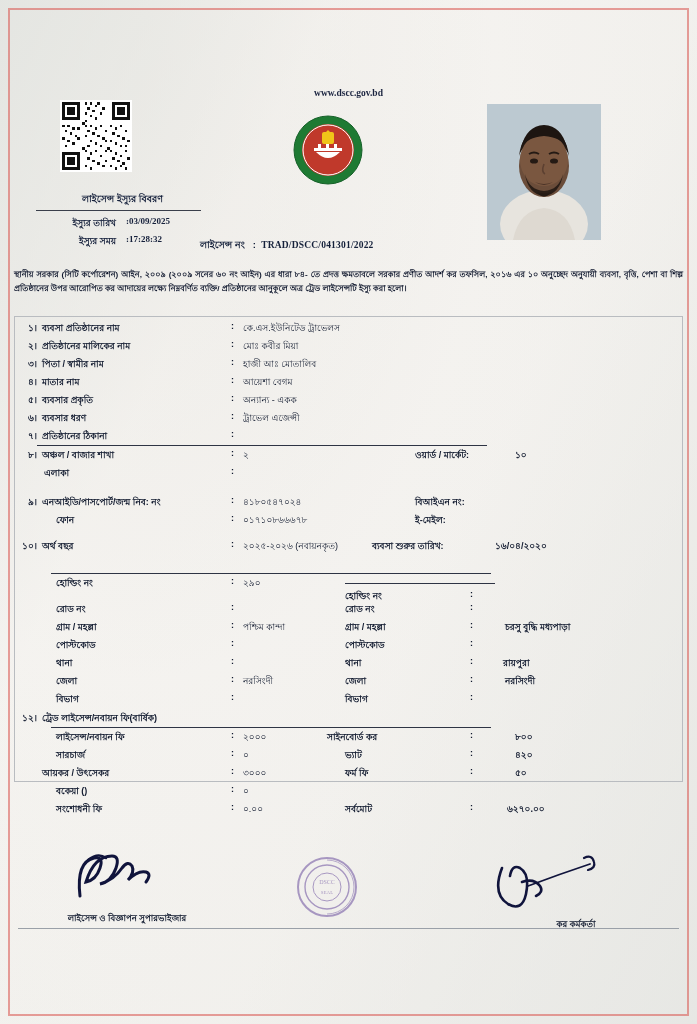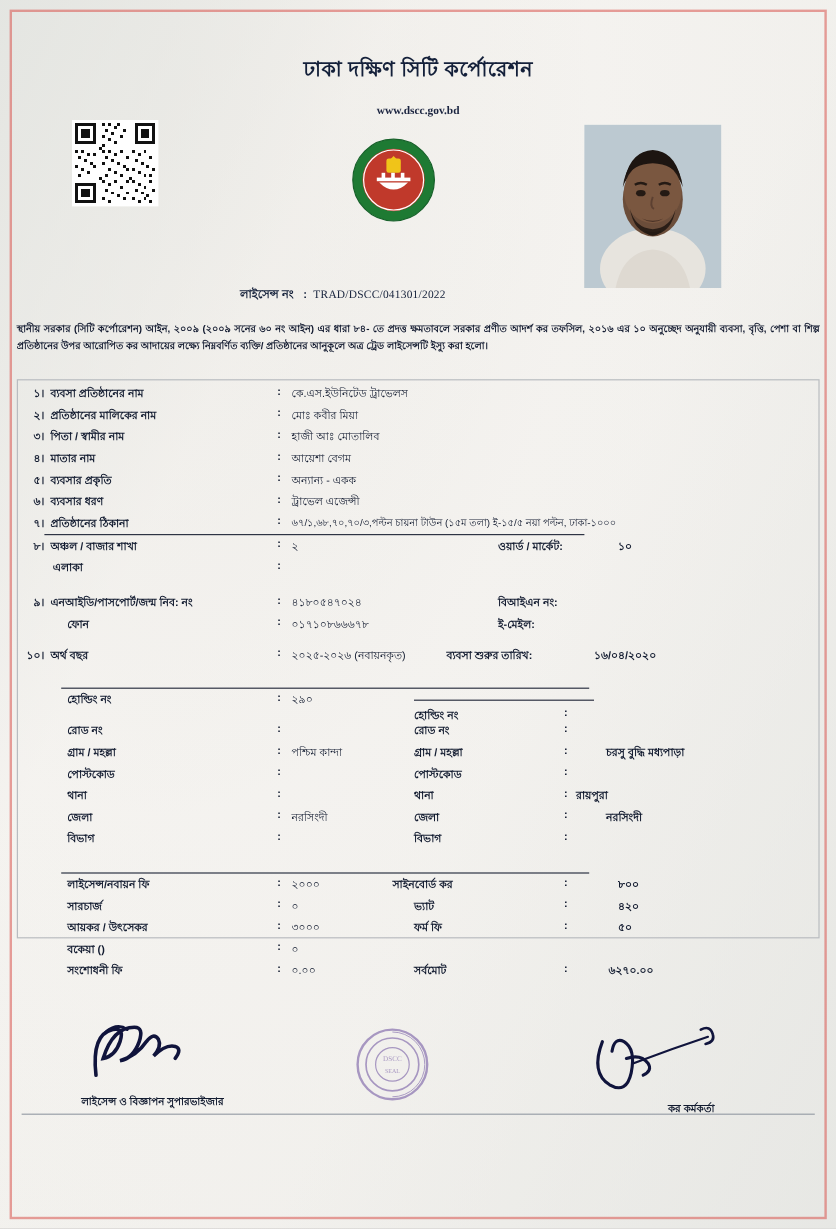--- a/index.html
+++ b/index.html
@@ -59,21 +59,21 @@
   .issue-row .v{font-weight:700;font-family:"Liberation Serif",serif;}
 
   .doctype{
     position:absolute;left:232px;top:198px;width:220px;text-align:center;
     font-size:15px;color:#14203a;font-weight:700;
   }
   .licno{
     position:absolute;left:200px;top:238px;width:300px;
     font-size:9.5px;color:#14203a;font-weight:700;
   }
-  .licno .val{font-family:"Liberation Serif",serif;font-weight:400;letter-spacing:.2px;}
+  .licno .val{font-family:"Liberation Serif",serif;font-weight:700;letter-spacing:.2px;}
 
   
   .preamble{
     position:absolute;left:14px;right:14px;top:268px;
     font-size:8.1px;line-height:1.72;color:#10182e;text-align:justify;font-weight:600;
   }
 
   
   .table-box{
     position:absolute;left:14px;right:14px;top:316px;height:464px;
@@ -114,21 +114,20 @@
 </style>
 </head>
 <body>
 
 <div class="page">
   <div class="paper-tint"></div>
   <div class="border-frame"></div>
 
   <div class="inner">
 
-    <div class="title">ঢাকা দক্ষিণ সিটি কর্পোরেশন</div>
     <div class="website">www.dscc.gov.bd</div>
 
     <div class="qr">
       <svg width="72" height="72" viewBox="0 0 29 29" shape-rendering="crispEdges">
         <rect width="29" height="29" fill="#fff"></rect>
         <g fill="#111">
           <rect x="1" y="1" width="7" height="1"></rect>
             <rect x="1" y="7" width="7" height="1"></rect>
           <rect x="1" y="1" width="1" height="7"></rect>
             <rect x="7" y="1" width="1" height="7"></rect>
@@ -254,20 +253,32 @@
         <ellipse cx="67" cy="57" rx="4" ry="2.6" fill="#241a14"></ellipse>
         <path d="M42 50 q5 -3 10 0" stroke="#241a14" stroke-width="2" fill="none"></path>
         <path d="M62 50 q5 -3 10 0" stroke="#241a14" stroke-width="2" fill="none"></path>
         <path d="M57 60 q-3 8 1 10" stroke="#5c4031" stroke-width="1.6" fill="none"></path>
         <path d="M48 78 q9 4 18 0 q-9 6 -18 0z" fill="#4a3226"></path>
         <path d="M38 70 q3 20 19 22 q16 -2 19 -22 q-4 16 -19 17 q-15 -1 -19 -17z" fill="#2a1e17"></path>
         <path d="M50 88 q7 3 14 0 q-7 9 -14 0z" fill="#241a14"></path>
       </svg>
     </div>
 
+    <div class="issue-box">
+      <div class="issue-head">লাইসেন্স ইস্যুর বিবরণ</div>
+      <div class="issue-rule"></div>
+      <div class="issue-row">
+        <span class="k">ইস্যুর তারিখ</span>
+        <span class="v">:03/09/2025</span>
+      </div>
+      <div class="issue-row">
+        <span class="k">ইস্যুর সময়</span>
+        <span class="v">:17:28:32</span>
+      </div>
+    </div>
 
     <div class="licno">
       <span>লাইসেন্স নং</span>
       <span>&nbsp;&nbsp;:&nbsp;</span>
       <span class="val" style="position:static">TRAD/DSCC/041301/2022</span>
     </div>
 
     <div class="preamble">স্থানীয় সরকার (সিটি কর্পোরেশন) আইন, ২০০৯ (২০০৯ সনের ৬০ নং আইন) এর ধারা ৮৪- তে প্রদত্ত ক্ষমতাবলে সরকার প্রণীত আদর্শ কর তফসিল, ২০১৬ এর ১০ অনুচ্ছেদ অনুযায়ী ব্যবসা, বৃত্তি, পেশা বা শিল্প প্রতিষ্ঠানের উপর আরোপিত কর আদায়ের লক্ষ্যে নিম্নবর্ণিত ব্যক্তি/ প্রতিষ্ঠানের আনুকূলে অত্র ট্রেড লাইসেন্সটি ইস্যু করা হলো।</div>
 
 
@@ -312,21 +323,20 @@
         <span class="num">৬।</span>
         <span class="lbl">ব্যবসার ধরণ</span>
         <span class="colon">:</span>
         <span class="val">ট্রাভেল এজেন্সী</span>
       </div>
 
       <div class="rowline" style="top:112px">
         <span class="num">৭।</span>
         <span class="lbl">প্রতিষ্ঠানের ঠিকানা</span>
         <span class="colon">:</span>
-        <span class="val" style="font-size:8.2px">৬৭/১,৬৮,৭০,৭০/৩,পল্টন চায়না টাউন (১৫ম তলা) ই-১৫/৫ নয়া পল্টন, ঢাকা-১০০০</span>
       </div>
 
       <div class="underline-rule" style="left:22px;width:450px;top:128px"></div>
 
       <div class="rowline" style="top:131px">
         <span class="num">৮।</span>
         <span class="lbl">অঞ্চল / বাজার শাখা</span>
         <span class="colon">:</span>
         <span class="val">২</span>
         <span class="lbl2" style="left:400px">ওয়ার্ড / মার্কেট:</span>
@@ -409,21 +419,21 @@
         <span class="val2" style="left:490px"></span>
       </div>
 
       <div class="rowline" style="top:339px">
         <span class="num"></span>
         <span class="lbl" style="margin-left:14px">থানা</span>
         <span class="colon">:</span>
         <span class="val"></span>
         <span class="lbl2" style="left:330px">থানা</span>
         <span class="colon2" style="left:455px">:</span>
-        <span class="val2" style="left:465px">রায়পুরা</span>
+        <span class="val2" style="left:488px">রায়পুরা</span>
       </div>
 
       <div class="rowline" style="top:357px">
         <span class="num"></span>
         <span class="lbl" style="margin-left:14px">জেলা</span>
         <span class="colon">:</span>
         <span class="val">নরসিংদী</span>
         <span class="lbl2" style="left:330px">জেলা</span>
         <span class="colon2" style="left:455px">:</span>
         <span class="val2" style="left:490px">নরসিংদী</span>
@@ -432,20 +442,24 @@
       <div class="rowline" style="top:375px">
         <span class="num"></span>
         <span class="lbl" style="margin-left:14px">বিভাগ</span>
         <span class="colon">:</span>
         <span class="val"></span>
         <span class="lbl2" style="left:330px">বিভাগ</span>
         <span class="colon2" style="left:455px">:</span>
         <span class="val2" style="left:490px"></span>
       </div>
 
+      <div class="rowline" style="top:394px">
+        <span class="num">১২।</span>
+        <span class="lbl">ট্রেড লাইসেন্স/নবায়ন ফি(বার্ষিক)</span>
+      </div>
       <div class="underline-rule" style="left:36px;width:440px;top:410px"></div>
 
       <div class="rowline" style="top:413px">
         <span class="num"></span>
         <span class="lbl" style="margin-left:14px">লাইসেন্স/নবায়ন ফি</span>
         <span class="colon">:</span>
         <span class="val">২০০০</span>
         <span class="lbl2" style="left:312px">সাইনবোর্ড কর</span>
         <span class="colon2" style="left:455px">:</span>
         <span class="val2" style="left:500px">৮০০</span>
@@ -454,21 +468,21 @@
         <span class="num"></span>
         <span class="lbl" style="margin-left:14px">সারচার্জ</span>
         <span class="colon">:</span>
         <span class="val">০</span>
         <span class="lbl2" style="left:330px">ভ্যাট</span>
         <span class="colon2" style="left:455px">:</span>
         <span class="val2" style="left:500px">৪২০</span>
       </div>
       <div class="rowline" style="top:449px">
         <span class="num"></span>
-        <span class="lbl" style="margin-left:14px">আয়কর / উৎসেকর</span>
+        <span class="lbl" style="">আয়কর / উৎসেকর</span>
         <span class="colon">:</span>
         <span class="val">৩০০০</span>
         <span class="lbl2" style="left:330px">ফর্ম ফি</span>
         <span class="colon2" style="left:455px">:</span>
         <span class="val2" style="left:500px">৫০</span>
       </div>
       <div class="rowline" style="top:467px">
         <span class="num"></span>
         <span class="lbl" style="margin-left:14px">বকেয়া ()</span>
         <span class="colon">:</span>

